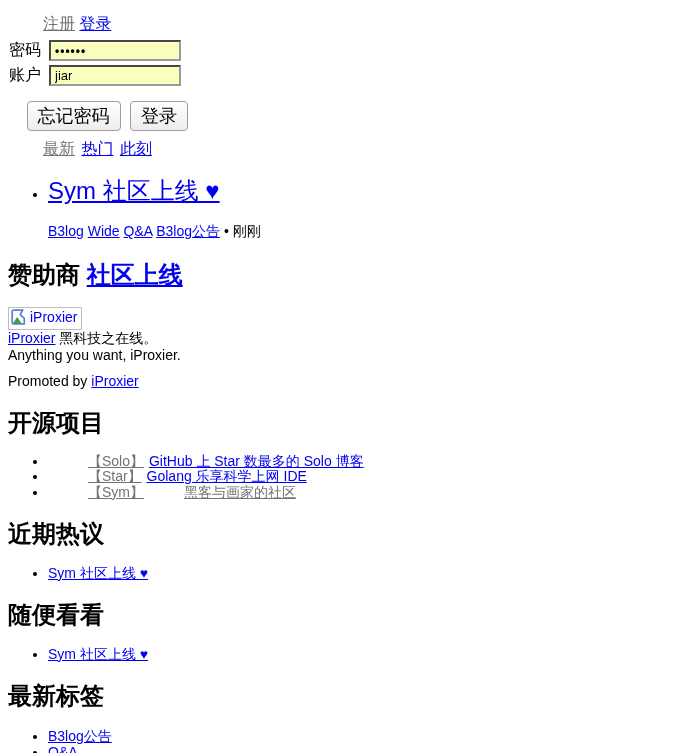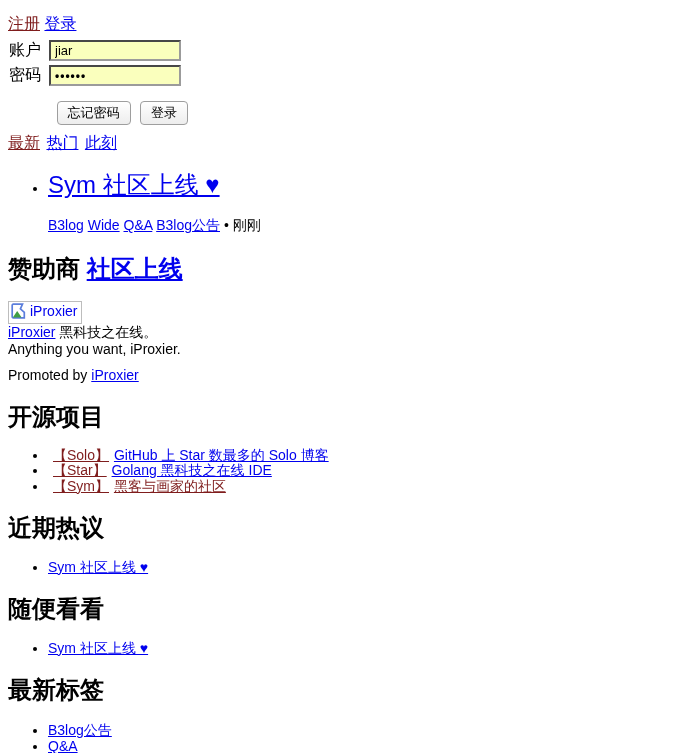--- a/index.html
+++ b/index.html
@@ -5,21 +5,21 @@
   * { box-sizing: border-box; }
   html, body { background: #ffffff; }
   body {
     margin: 8px;
     width: 687px;
     color: #000000;
     font-family: "Liberation Sans", "DejaVu Sans", sans-serif;
     font-size: 16px;
   }
   a { color: #0000EE; text-decoration: underline; cursor: pointer; }
-  a.visited { color: #7f1d1d; }
+  a.visited { color: #737373; margin-left: 35px; }
 
   
   .top-links { margin: 6px 0 2px 0; }
 
   
   .login-table { border-collapse: separate; border-spacing: 0 2px; }
   .login-table td.label-cell { padding-right: 7px; font-size: 16px; white-space: nowrap; }
   input.login-input {
     width: 132px; height: 21px;
     background: #FAFFBD;
@@ -27,21 +27,21 @@
     font-family: "Liberation Sans", "DejaVu Sans", sans-serif;
     font-size: 13px;
     padding: 1px 4px;
     color: #000;
   }
   input.password-input { font-size: 12px; font-weight: bold; letter-spacing: 1px; }
 
   .form-buttons { width: 180px; text-align: right; margin-top: 12px; white-space: nowrap; }
   .form-buttons button {
     font-family: "Liberation Sans", "DejaVu Sans", sans-serif;
-    font-size: 13px;
+    font-size: 18px;
     color: #000;
     background: linear-gradient(#ffffff, #ededed);
     border: 1px solid #9e9e9e;
     border-radius: 4px;
     padding: 2px 10px;
     margin-left: 5px;
     cursor: pointer;
   }
 
   .nav-links { margin-top: 8px; }
@@ -81,26 +81,26 @@
 <body>
 
 <div class="top-links">
   <a class="visited">注册</a>
   <a>登录</a>
 </div>
 
 <table class="login-table">
   <tbody>
     <tr>
+      <td class="label-cell">密码</td>
+      <td><input type="text" class="login-input password-input" value="••••••" style=""></td>
+    </tr>
+    <tr>
       <td class="label-cell">账户</td>
       <td><input type="text" class="login-input" value="jiar" style=""></td>
-    </tr>
-    <tr>
-      <td class="label-cell">密码</td>
-      <td><input type="text" class="login-input password-input" value="••••••" style=""></td>
     </tr>
   </tbody>
 </table>
 
 <div class="form-buttons">
   <button type="button">忘记密码</button>
   <button type="button">登录</button>
 </div>
 
 <div class="nav-links">
@@ -144,21 +144,21 @@
 </div>
 
 <h2>开源项目</h2>
 <ul class="simple-list">
   <li>
     <a class="visited project-name">【Solo】</a>
     <a>GitHub 上 Star 数最多的 Solo 博客</a>
   </li>
   <li>
     <a class="visited project-name">【Star】</a>
-    <a>Golang 黑科技之在线 IDE</a>
+    <a>Golang 乐享科学上网 IDE</a>
   </li>
   <li>
     <a class="visited project-name">【Sym】</a>
     <a class="visited">黑客与画家的社区</a>
   </li>
 </ul>
 
 <h2>近期热议</h2>
 <ul class="simple-list">
   <li>

